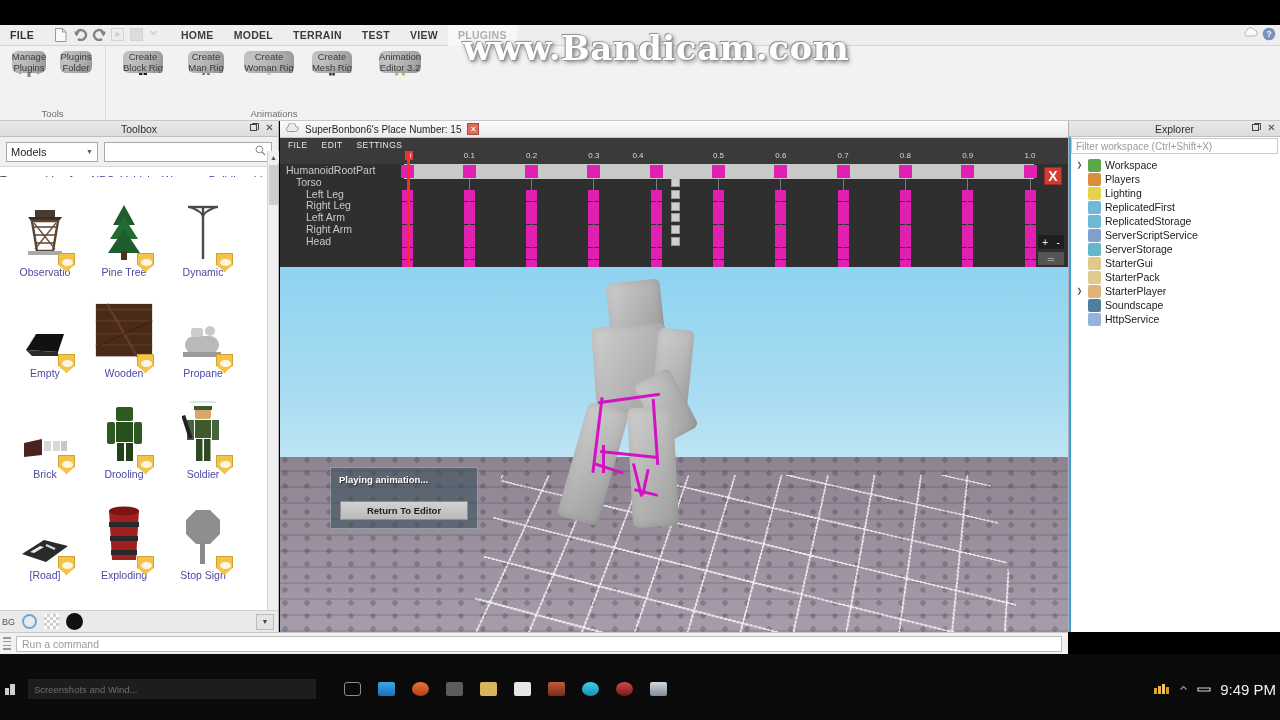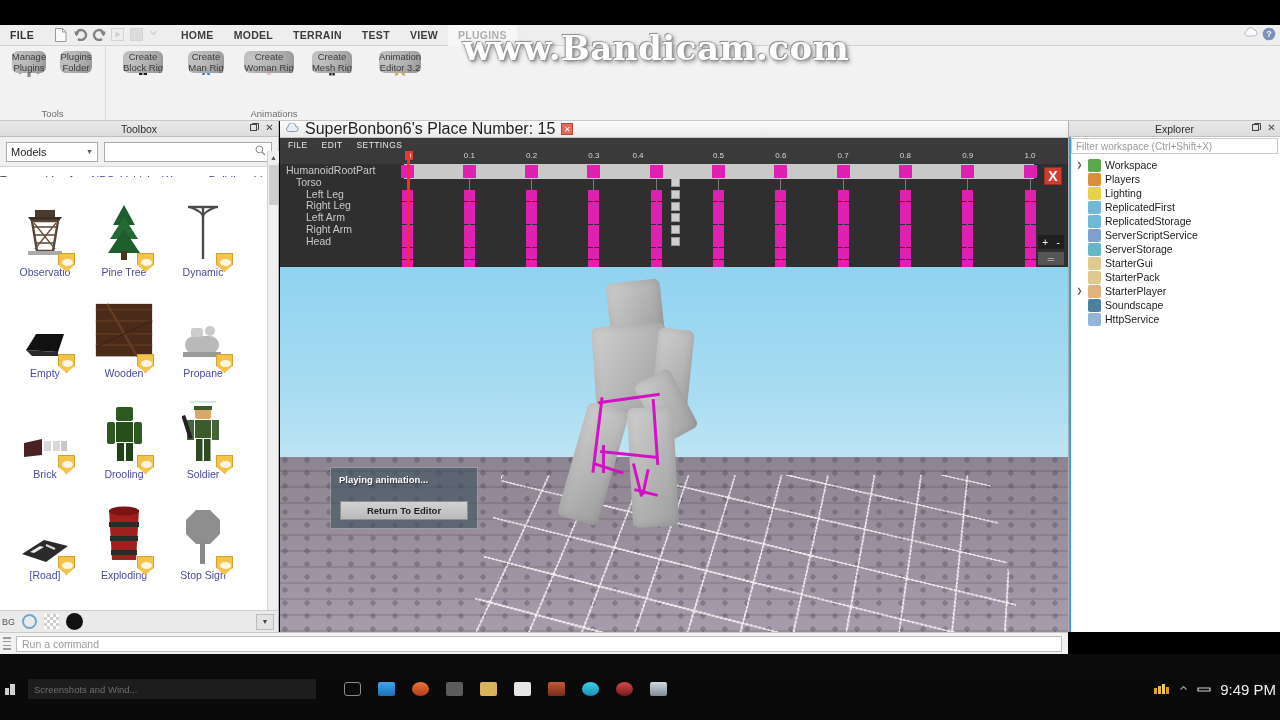--- a/index.html
+++ b/index.html
@@ -94,21 +94,21 @@
     background-size:6px 6px; background-position:0 0,3px 3px; }
   .swatch-black { width:17px; height:17px; border-radius:50%; background:#111; }
   .tb-bottom .dd { margin-left:auto; margin-right:4px; width:18px; height:16px;
     background:#e3e3e3; border:1px solid #bbb; display:flex; align-items:center; justify-content:center;
     font-size:7px; color:#444;}
 
   
   .center { position:absolute; left:280px; top:121px; width:788px; height:511px; background:#2b2b2b; }
   .ae-title { height:17px; background:linear-gradient(#fbfbfb,#eaeaea); border-bottom:1px solid #c4c4c4;
               display:flex; align-items:center; padding-left:5px; gap:6px; }
-  .ae-title .t { font-size:16px; color:#1f1f1f; }
+  .ae-title .t { font-size:10px; color:#1f1f1f; }
   .ae-close { width:12px; height:12px; background:#e06b5a; border:1px solid #b04b3c;
               color:#fff; font-size:8px; display:flex; align-items:center; justify-content:center; }
   .ae-menu { height:13px; background:#3b3b3b; display:flex; align-items:center; gap:14px;
              padding-left:8px; }
   .ae-menu span { font-size:8.5px; color:#e8e8e8; letter-spacing:.4px; }
   .ae-body { position:relative; height:116px; background:#2f2f2f; }
   .ae-ruler { position:absolute; left:0; top:0; right:0; height:13px; background:#3a3a3a; }
   .ae-tick { position:absolute; top:0; font-size:8px; color:#d8d8d8; transform:translateX(-50%); }
   .ae-tick.zero { color:#fff; background:#e23b3b; padding:0 2px; transform:none; }
   .ae-track { position:absolute; left:124px; right:34px; top:13px; height:15px; background:#c9c9c9; }

